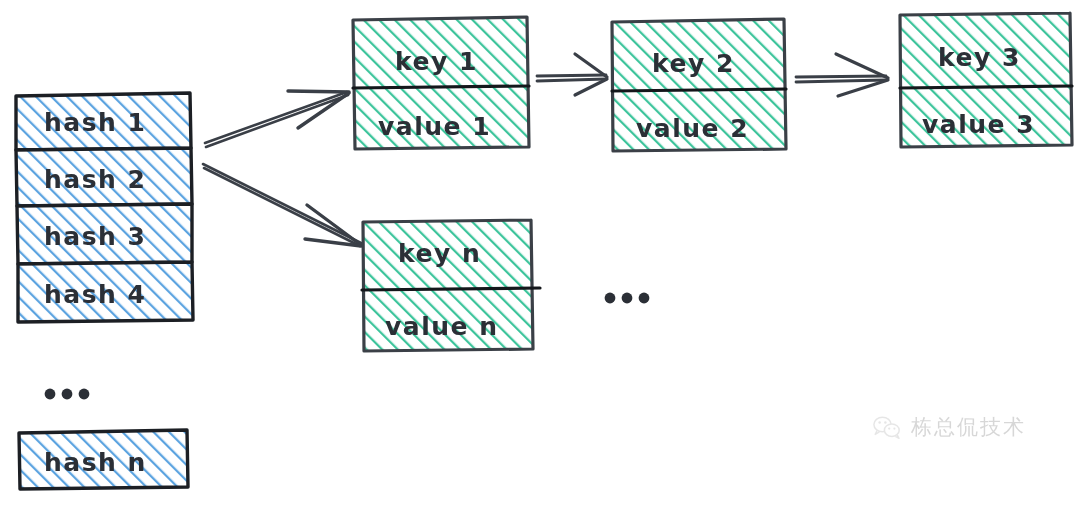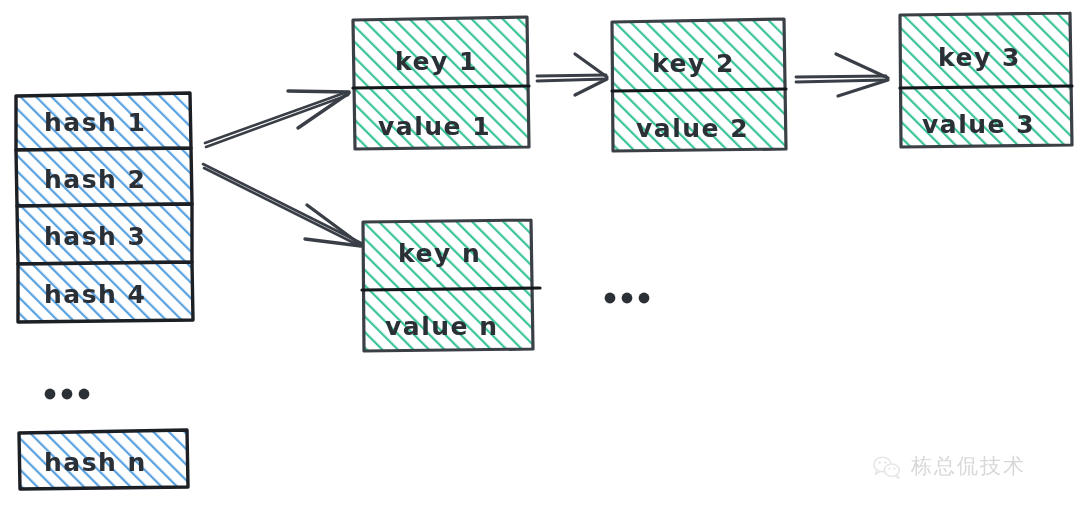--- a/index.html
+++ b/index.html
@@ -13,22 +13,22 @@
   .hand-text{
     font-family:"DejaVu Sans", sans-serif;
     font-weight:700;
     fill:#2b2f36;
     letter-spacing:1.5px;
   }
   .t-hash{font-size:25px;}
   .t-kv{font-size:25px;}
 
   .wm{
-    position:absolute;left:872px;top:452px;
-    display:flex;align-items:flex-end;gap:9px;
+    position:absolute;left:872px;top:413px;
+    display:flex;align-items:center;gap:9px;
     opacity:.34;pointer-events:none;
   }
   .wm-label{
     font-family:"DejaVu Sans", sans-serif;
     font-size:21px;color:#8b8b8b;letter-spacing:2px;white-space:nowrap;
   }
 </style>
 </head>
 <body>
 

